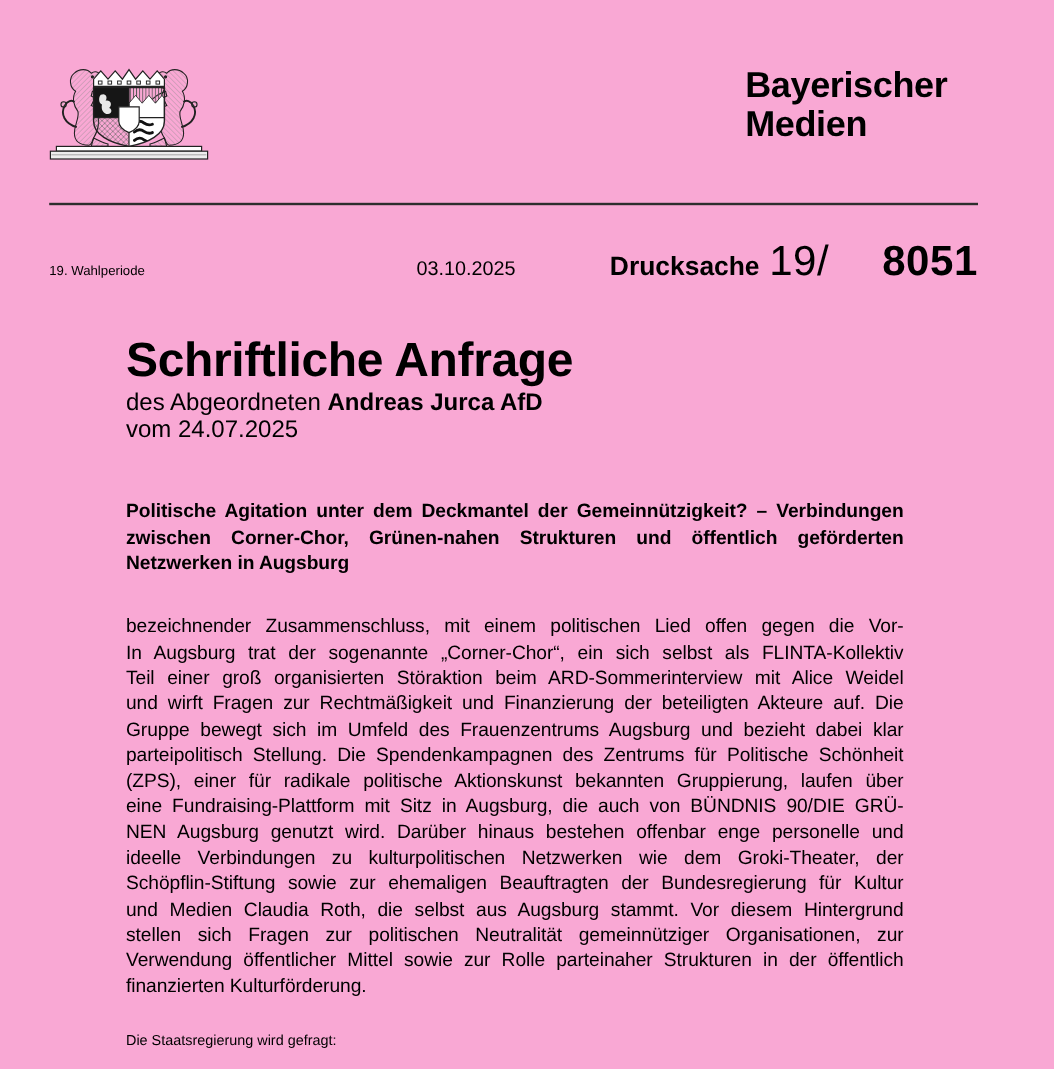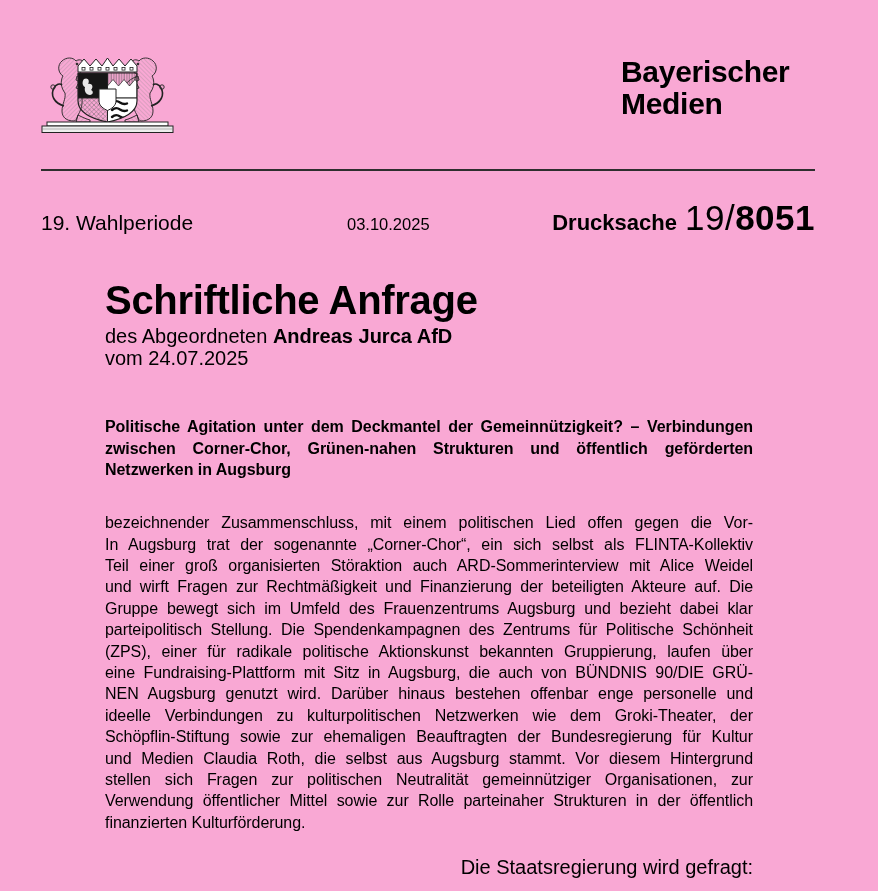--- a/index.html
+++ b/index.html
@@ -16,45 +16,45 @@
   .institution{
     position:absolute;left:621px;top:56px;
     font-size:30px;font-weight:700;line-height:31.5px;letter-spacing:-0.3px;
   }
   .rule{position:absolute;left:41px;top:169px;width:774px;height:2px;background:#2e2e2e;}
 
   .meta-row{
     position:absolute;left:41px;top:200px;width:774px;
     display:flex;align-items:baseline;line-height:1;
   }
-  .wahlperiode{width:306px;font-size:21px;}
+  .wahlperiode{width:306px;font-size:11px;}
   .meta-date{font-size:16.5px;}
   .ds-group{flex:1;display:flex;justify-content:flex-end;align-items:baseline;gap:8px;}
   .ds-label{font-size:22px;font-weight:700;}
   .ds-number{font-size:35px;font-weight:400;letter-spacing:0.5px;}
-  .ds-number .num{font-weight:700;}
+  .ds-number .num{font-weight:700;margin-left:44px;}
 
   
   .doc{position:absolute;left:105px;top:284px;width:648px;}
   .doc-title{margin:0 0 9px 0;font-size:40px;line-height:33px;font-weight:700;letter-spacing:-0.3px;}
   .author-line,.vom-line{margin:0;font-size:20px;line-height:21.5px;}
   .author-name{font-weight:700;}
 
   .subject{margin-top:47px;font-weight:700;}
   .body-text{margin-top:31px;}
   .subject-line,.body-line{
     font-size:16px;letter-spacing:-0.05px;
     text-align:justify;text-align-last:justify;
     overflow:hidden;white-space:nowrap;
   }
   .subject-line{line-height:21.7px;}
   .body-line{line-height:21.4px;}
   .subject-line.last,.body-line.last{text-align-last:left;}
 
-  .closing{margin:24px 0 0 0;font-size:20px;line-height:21.5px;text-align:right;}
+  .closing{margin:24px 0 0 0;font-size:12px;line-height:21.5px;}
 </style>
 </head>
 <body>
 
 <div class="page">
 
   <div class="coat-of-arms">
     <svg viewBox="0 0 135 85" width="135" height="85" aria-hidden="true">
       <defs>
         <pattern id="hatch" width="3" height="3" patternUnits="userSpaceOnUse" patternTransform="rotate(45)">
@@ -147,21 +147,21 @@
 
     <div class="subject">
         <div class="subject-line">Politische Agitation unter dem Deckmantel der Gemeinnützigkeit? – Verbindungen</div>
         <div class="subject-line">zwischen Corner-Chor, Grünen-nahen Strukturen und öffentlich geförderten</div>
         <div class="subject-line last">Netzwerken in Augsburg</div>
       </div>
 
     <div class="body-text">
         <div class="body-line">bezeichnender Zusammenschluss, mit einem politischen Lied offen gegen die Vor-</div>
         <div class="body-line">In Augsburg trat der sogenannte „Corner-Chor“, ein sich selbst als FLINTA-Kollektiv</div>
-        <div class="body-line">Teil einer groß organisierten Störaktion auch ARD-Sommerinterview mit Alice Weidel</div>
+        <div class="body-line">Teil einer groß organisierten Störaktion beim ARD-Sommerinterview mit Alice Weidel</div>
         <div class="body-line">und wirft Fragen zur Rechtmäßigkeit und Finanzierung der beteiligten Akteure auf. Die</div>
         <div class="body-line">Gruppe bewegt sich im Umfeld des Frauenzentrums Augsburg und bezieht dabei klar</div>
         <div class="body-line">parteipolitisch Stellung. Die Spendenkampagnen des Zentrums für Politische Schönheit</div>
         <div class="body-line">(ZPS), einer für radikale politische Aktionskunst bekannten Gruppierung, laufen über</div>
         <div class="body-line">eine Fundraising-Plattform mit Sitz in Augsburg, die auch von BÜNDNIS 90/DIE GRÜ-</div>
         <div class="body-line">NEN Augsburg genutzt wird. Darüber hinaus bestehen offenbar enge personelle und</div>
         <div class="body-line">ideelle Verbindungen zu kulturpolitischen Netzwerken wie dem Groki-Theater, der</div>
         <div class="body-line">Schöpflin-Stiftung sowie zur ehemaligen Beauftragten der Bundesregierung für Kultur</div>
         <div class="body-line">und Medien Claudia Roth, die selbst aus Augsburg stammt. Vor diesem Hintergrund</div>
         <div class="body-line">stellen sich Fragen zur politischen Neutralität gemeinnütziger Organisationen, zur</div>

